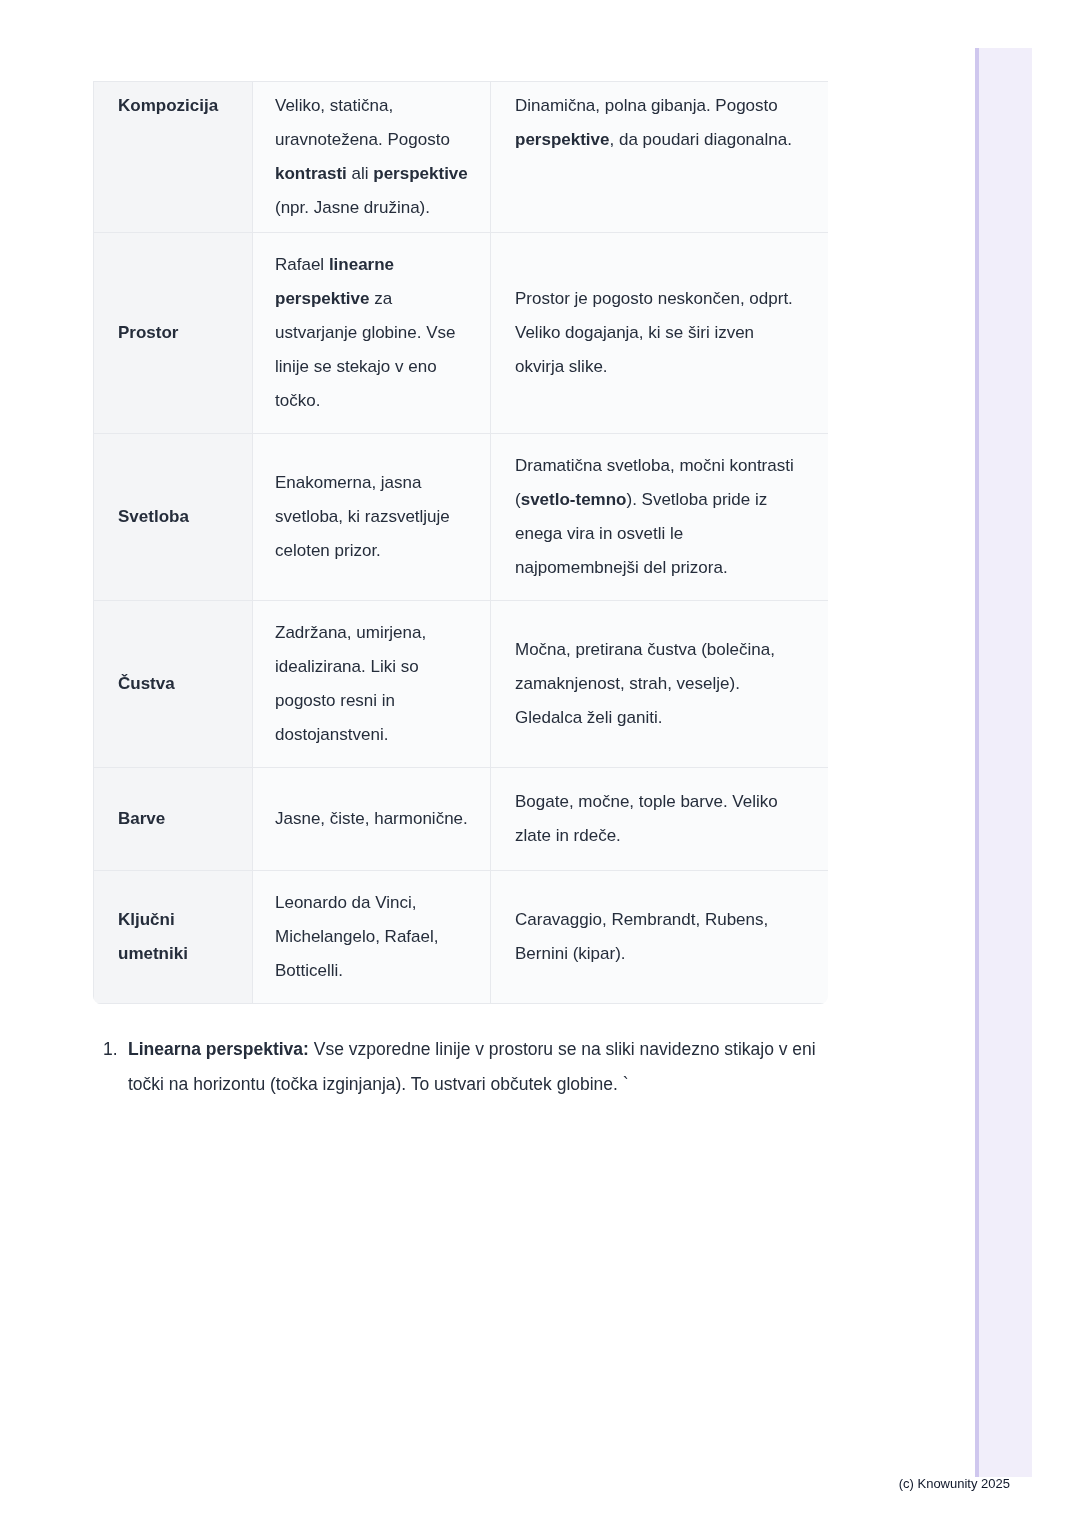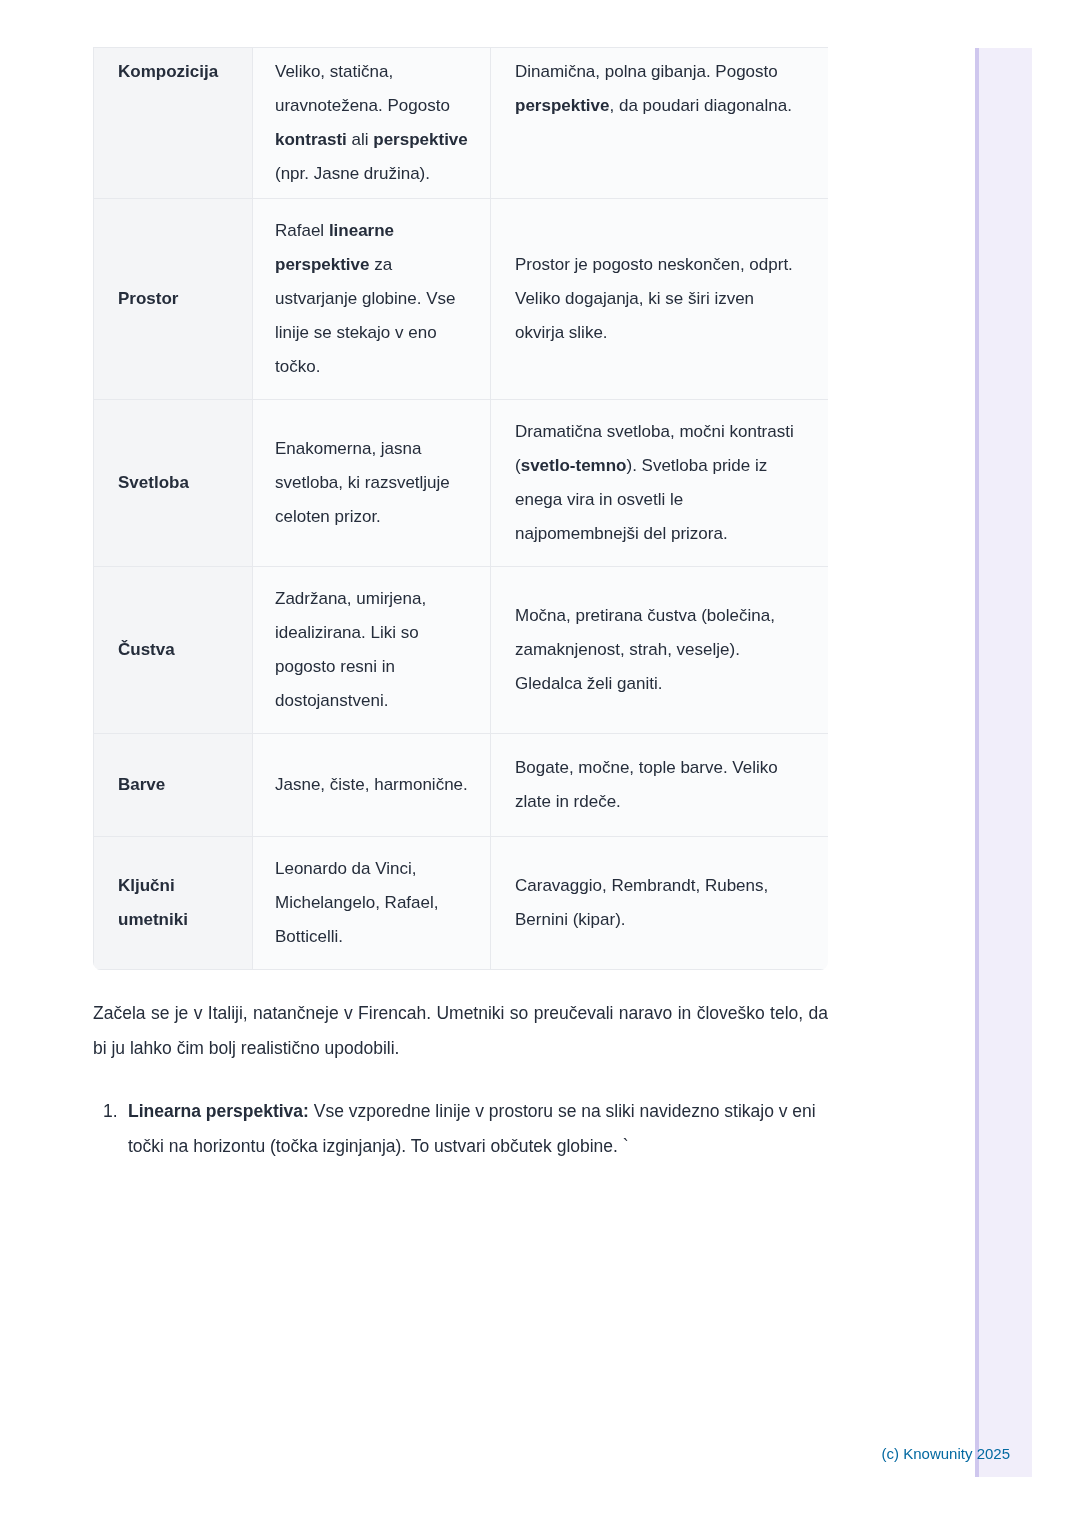--- a/index.html
+++ b/index.html
@@ -24,20 +24,21 @@
   .content {
     position: absolute;
     left: 93px;
     top: 47px;
     width: 735px;
     z-index: 2;
   }
   .table-wrap {
     border-radius: 0 0 8px 8px;
     overflow: hidden;
+    margin-top: 34px;
   }
   table.compare {
     width: 735px;
     border-collapse: collapse;
     table-layout: fixed;
   }
   table.compare td {
     border: 1px solid #e7e9ed;
     padding: 15px 22px;
     font-size: 17px;
@@ -78,24 +79,24 @@
     font-size: 17.5px;
     line-height: 35px;
   }
   .list-num {
     position: absolute;
     left: 10px;
     top: 0;
   }
   .page-footer {
     position: absolute;
-    top: 1445px;
+    top: 1476px;
     right: 70px;
-    font-size: 15px;
-    color: #0369a1;
+    font-size: 13px;
+    color: #0f172a;
     z-index: 3;
   }
 </style>
 </head>
 <body>
 
 <div class="edge-strip"></div>
 
 <div class="content">
 
@@ -130,21 +131,20 @@
         <tr>
           <td class="label">Ključni umetniki</td>
           <td class="ren rich"><span>Leonardo da Vinci, Michelangelo, Rafael, Botticelli.</span></td>
           <td class="bar rich"><span>Caravaggio, Rembrandt, Rubens, Bernini (kipar).</span></td>
         </tr>
       </tbody>
     </table>
   </div>
 
 
-  <p class="intro">Začela se je v Italiji, natančneje v Firencah. Umetniki so preučevali naravo in človeško telo, da bi ju lahko čim bolj realistično upodobili.</p>
 
   <div class="num-list">
     <div class="list-item">
       <span class="list-num">1.</span>
       <span class="rich"><span class="b">Linearna perspektiva:</span><span> Vse vzporedne linije v prostoru se na sliki navidezno stikajo v eni točki na horizontu (točka izginjanja). To ustvari občutek globine. `</span></span>
     </div>
   </div>
 
 </div>
 

